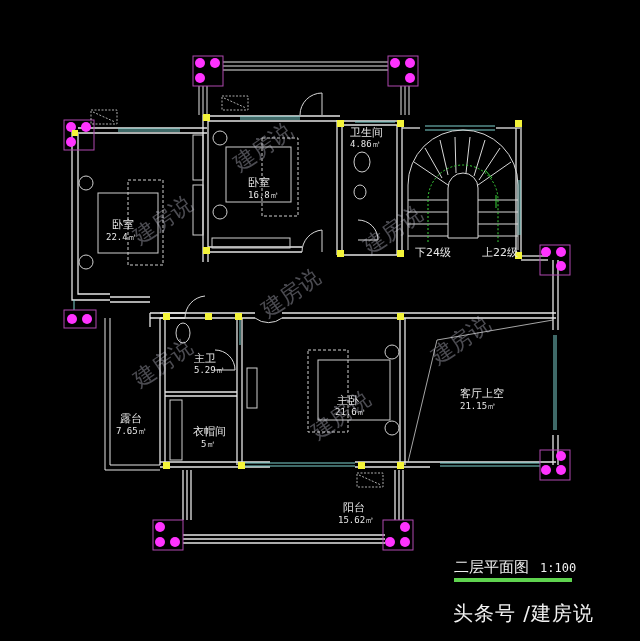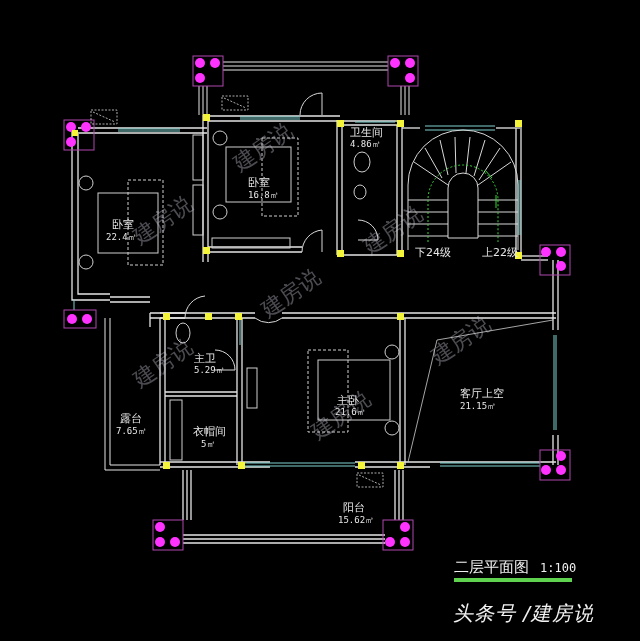--- a/index.html
+++ b/index.html
@@ -4,21 +4,21 @@
 <style>
   html,body{margin:0;padding:0;background:#000;}
   body{width:640px;height:641px;overflow:hidden;position:relative;font-family:"DejaVu Sans",sans-serif;}
   #plan{position:absolute;left:0;top:0;}
   .room-label{fill:#e8e8e8;font-size:11px;font-family:"DejaVu Sans",sans-serif;}
   .room-area{fill:#e8e8e8;font-size:9px;font-family:"DejaVu Sans Mono",monospace;}
   .stair-label{fill:#e8e8e8;font-size:11px;font-family:"DejaVu Sans",sans-serif;}
   .wm{fill:rgba(200,200,215,0.38);font-size:22px;font-family:"DejaVu Sans",sans-serif;}
   .title{fill:#f0f0f0;font-size:15px;font-family:"DejaVu Sans",sans-serif;}
   .scale{fill:#f0f0f0;font-size:12px;font-family:"DejaVu Sans Mono",monospace;}
-  .footer{position:absolute;left:453px;top:600px;color:#f2f2f2;font-size:20px;font-family:"DejaVu Sans",sans-serif;letter-spacing:1px;font-style:italic;}
+  .footer{position:absolute;left:453px;top:600px;color:#f2f2f2;font-size:20px;font-family:"DejaVu Sans",sans-serif;letter-spacing:1px;}
 </style>
 </head>
 <body>
 
 <svg id="plan" width="640" height="641" viewBox="0 0 640 641">
 
   <g stroke="#e6e6e6" fill="none" stroke-width="1">
     <line x1="223" y1="62" x2="388" y2="62"></line>
       <line x1="223" y1="66" x2="388" y2="66"></line>
       <line x1="223" y1="70" x2="388" y2="70"></line>

